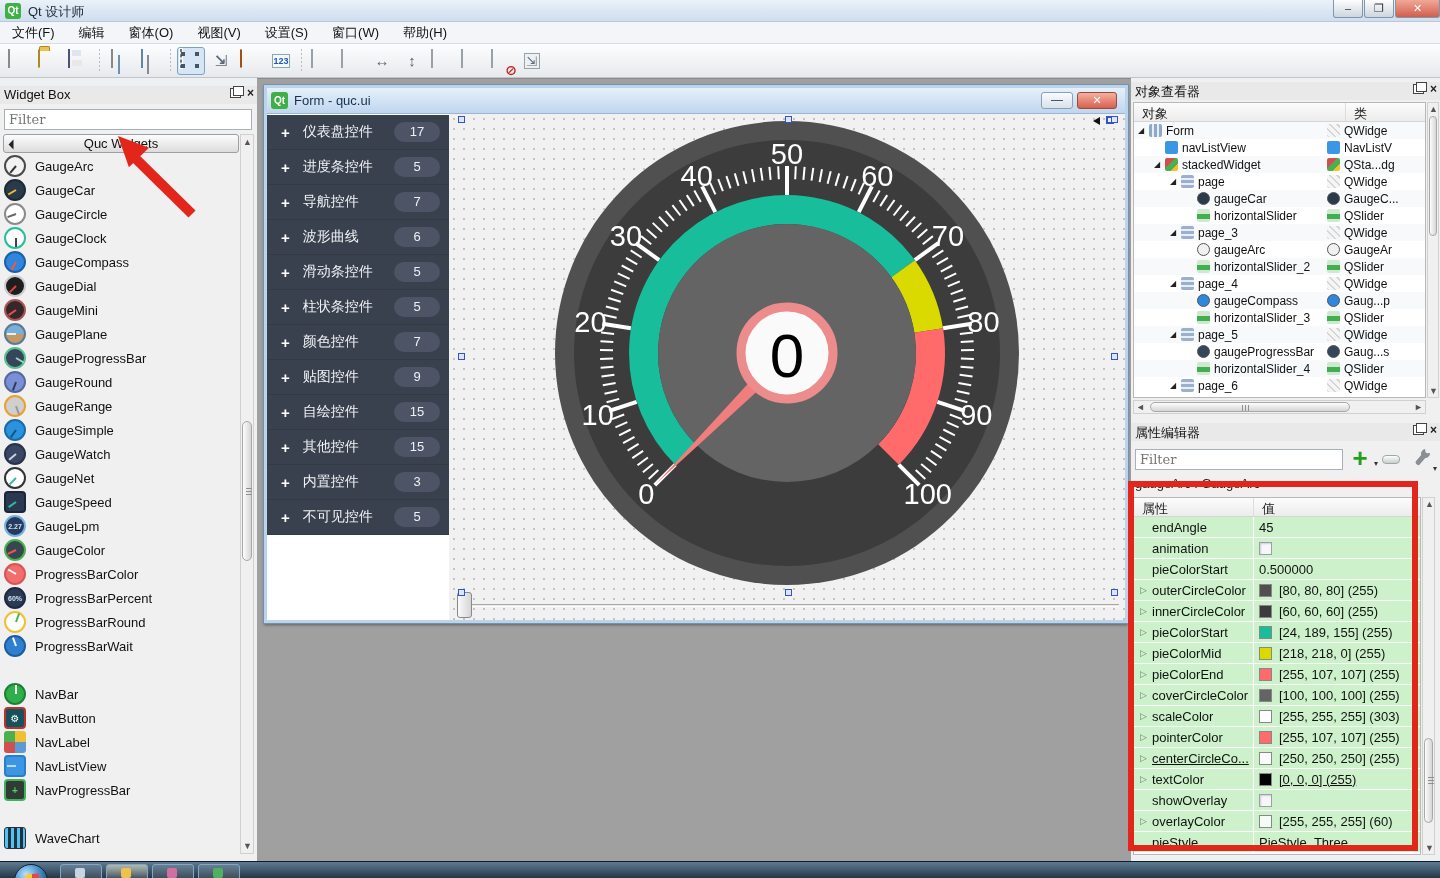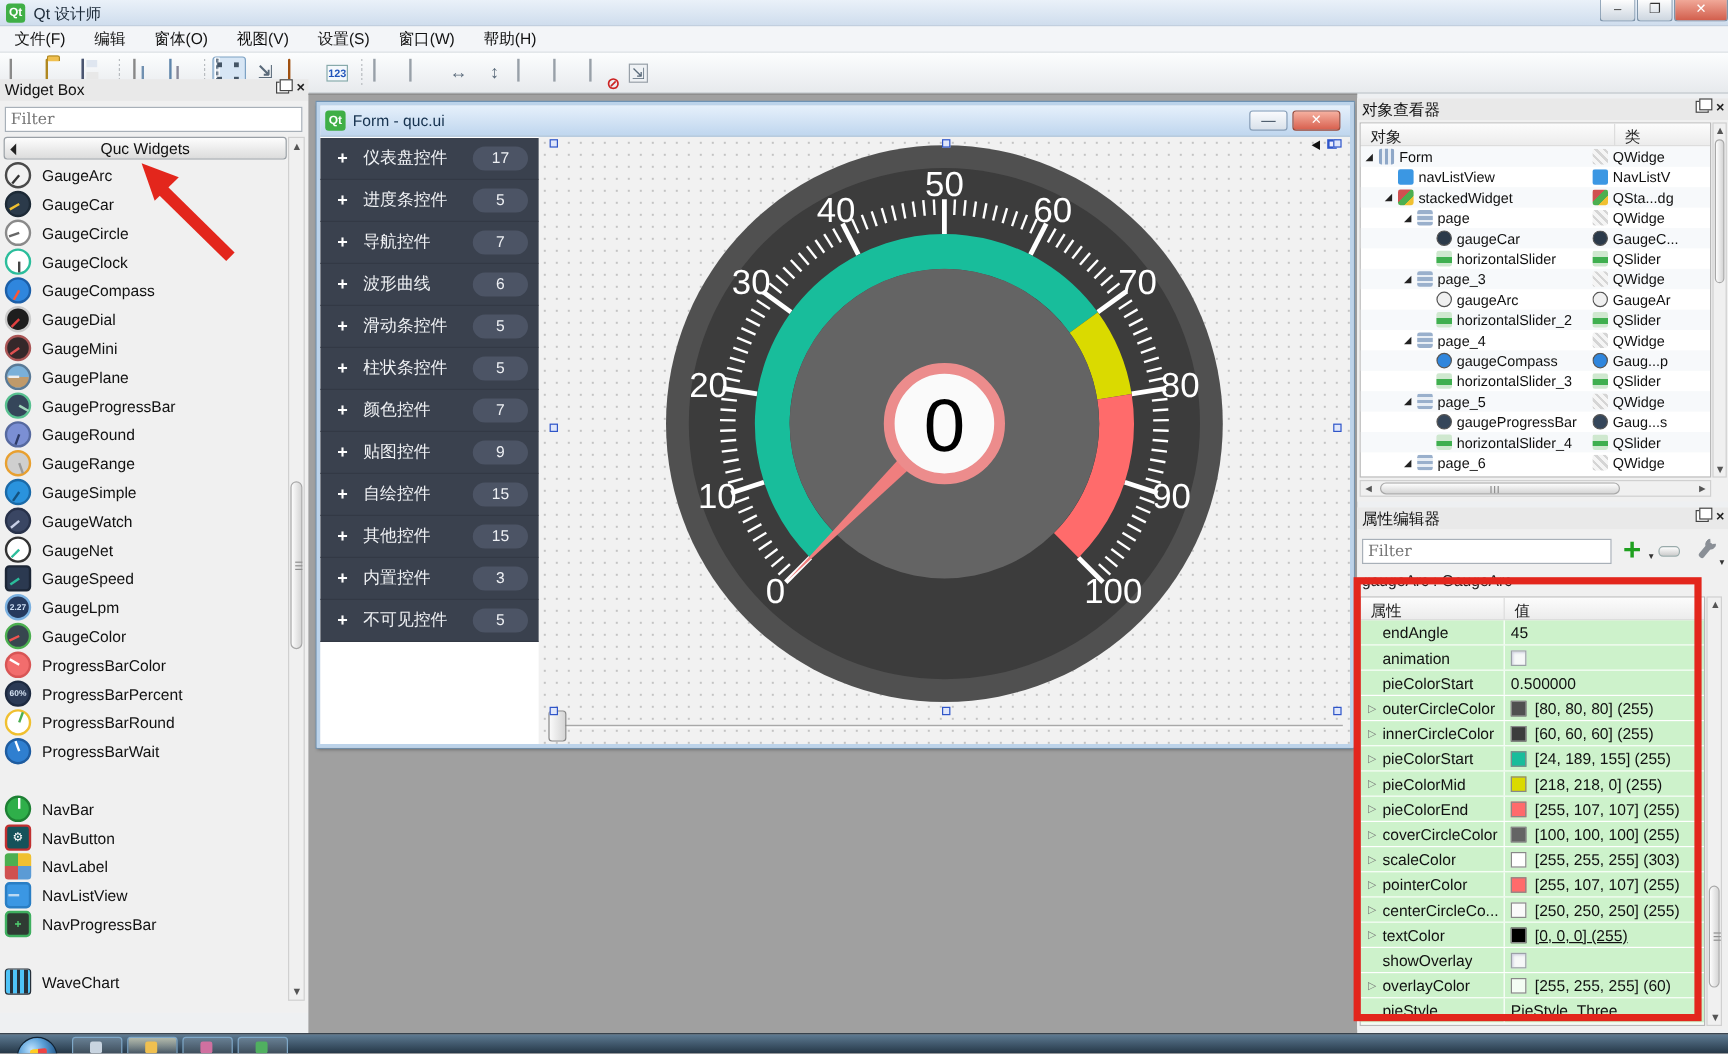--- a/index.html
+++ b/index.html
@@ -34,21 +34,21 @@
   .tbi-buddy{width:14px;height:10px;margin:6px auto;background:linear-gradient(#f8b070,#e07030);border:1px solid #a05010;transform:rotate(-20deg);border-radius:2px;}
   .tbi-123{font-size:9px;font-weight:bold;color:#2255bb;border:1px solid #8aa;background:#f4f8fc;width:18px;height:14px;margin:4px auto;text-align:center;line-height:13px;}
   .tbi-vbars{width:18px;height:18px;margin:2px auto;background:repeating-linear-gradient(90deg,#b6bdc4 0 4px,#eef1f4 4px 7px);border:1px solid #98a0a8;}
   .tbi-hbars{width:18px;height:18px;margin:2px auto;background:repeating-linear-gradient(#b6bdc4 0 4px,#eef1f4 4px 7px);border:1px solid #98a0a8;}
   .tbi-grid{width:18px;height:18px;margin:2px auto;background:repeating-linear-gradient(90deg,#b6bdc4 0 4px,#eef1f4 4px 6px),repeating-linear-gradient(#b6bdc4 0 4px,#eef1f4 4px 6px);background-blend-mode:multiply;border:1px solid #98a0a8;}
   .tbi-break{width:18px;height:18px;margin:2px auto;background:repeating-linear-gradient(#9fc4e4 0 3px,#eef1f4 3px 6px);border:1px solid #98a0a8;}
   .tbi-break:after{content:"⊘";position:absolute;right:-4px;bottom:-6px;color:#cc2222;font-size:14px;font-weight:bold;}
   .tbi-resize{width:16px;height:16px;margin:3px auto;border:1px solid #98a0a8;background:#eef1f4;color:#5a6a7a;font-size:13px;line-height:15px;text-align:center;}
 
   
-  #widgetbox{left:0;top:66px;width:257px;height:778px;background:#f0f0f0;}
+  #widgetbox{left:0;top:86px;width:257px;height:778px;background:#f0f0f0;}
   .dock-header{height:18px;padding:1px 4px;background:#e9e9e9;font-size:13px;color:#111;font-family:"DejaVu Serif",serif;position:relative;}
   .dock-btns{position:absolute;right:3px;top:2px;display:flex;gap:6px;}
   .float-ic{width:11px;height:10px;border:1px solid #444;position:relative;background:#fff;}
   .float-ic:before{content:"";position:absolute;left:2px;top:-3px;width:9px;height:8px;border:1px solid #444;background:#fff;}
   .close-ic{font-size:12px;line-height:10px;color:#222;font-weight:bold;}
   .filter-input{left:4px;width:248px;height:21px;border:1px solid #a8b0b8;background:#fff;font-size:13px;font-family:"DejaVu Serif",serif;color:#333;padding:0 4px;}
   #wb-cat{left:3px;top:48px;width:236px;height:19px;border:1px solid #9aa0a6;border-radius:3px;background:linear-gradient(#fdfdfd,#dcdcdc);font-size:13px;text-align:center;line-height:17px;color:#111;}
   #wb-cat .tri{position:absolute;left:6px;top:6px;width:0;height:0;border-left:7px solid #222;border-top:7px solid transparent;transform:rotate(45deg);}
   #wb-list{left:0;top:68px;width:238px;height:700px;overflow:hidden;}
   .wb-item{position:absolute;left:2px;width:234px;height:24px;display:flex;align-items:center;}
@@ -900,21 +900,21 @@
               <span style="overflow: hidden; white-space: nowrap;">pointerColor</span>
             </span>
             <span class="pr-val">
               <span class="swatch" style="background: rgb(255, 107, 107);"></span>
               <span style="white-space: nowrap;">[255, 107, 107] (255)</span>
             </span>
           </div>
           <div class="pr-row">
             <span class="pr-name">
               <span class="pr-exp">▷</span>
-              <span style="overflow: hidden; white-space: nowrap;">centerCircleCo...</span>
+              <span style="overflow: hidden; white-space: nowrap; text-decoration: underline;">centerCircleCo...</span>
             </span>
             <span class="pr-val">
               <span class="swatch" style="background: rgb(250, 250, 250);"></span>
               <span style="white-space: nowrap;">[250, 250, 250] (255)</span>
             </span>
           </div>
           <div class="pr-row">
             <span class="pr-name">
               <span class="pr-exp">▷</span>
               <span style="overflow: hidden; white-space: nowrap;">textColor</span>

